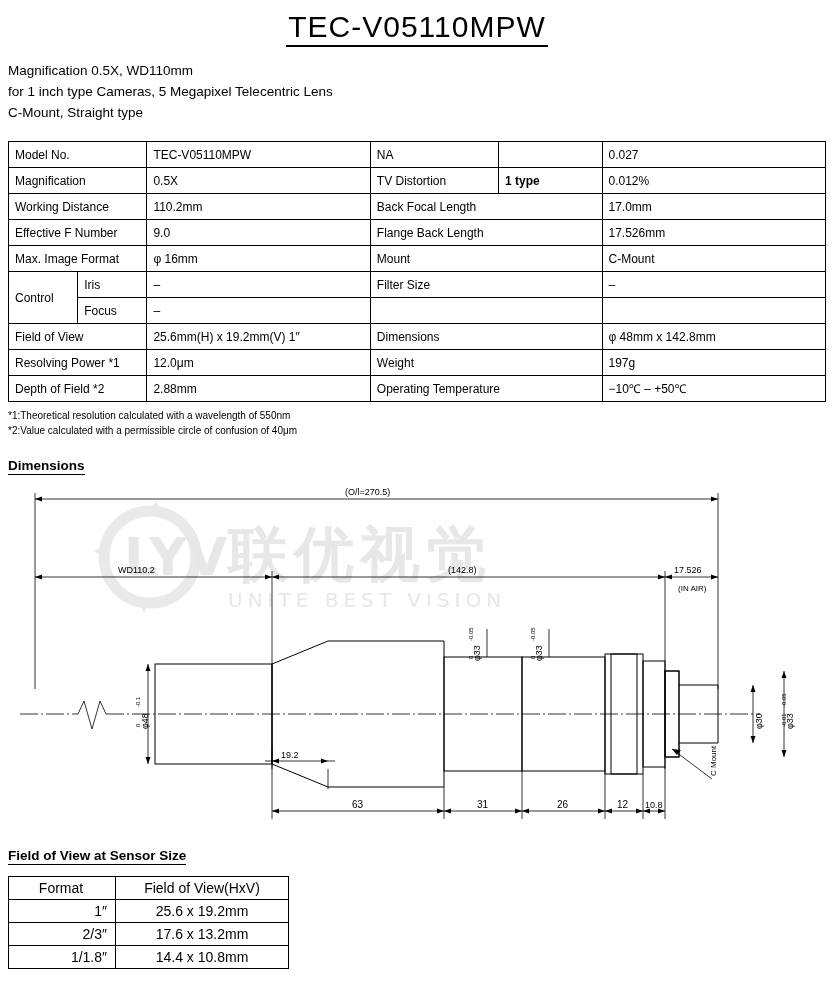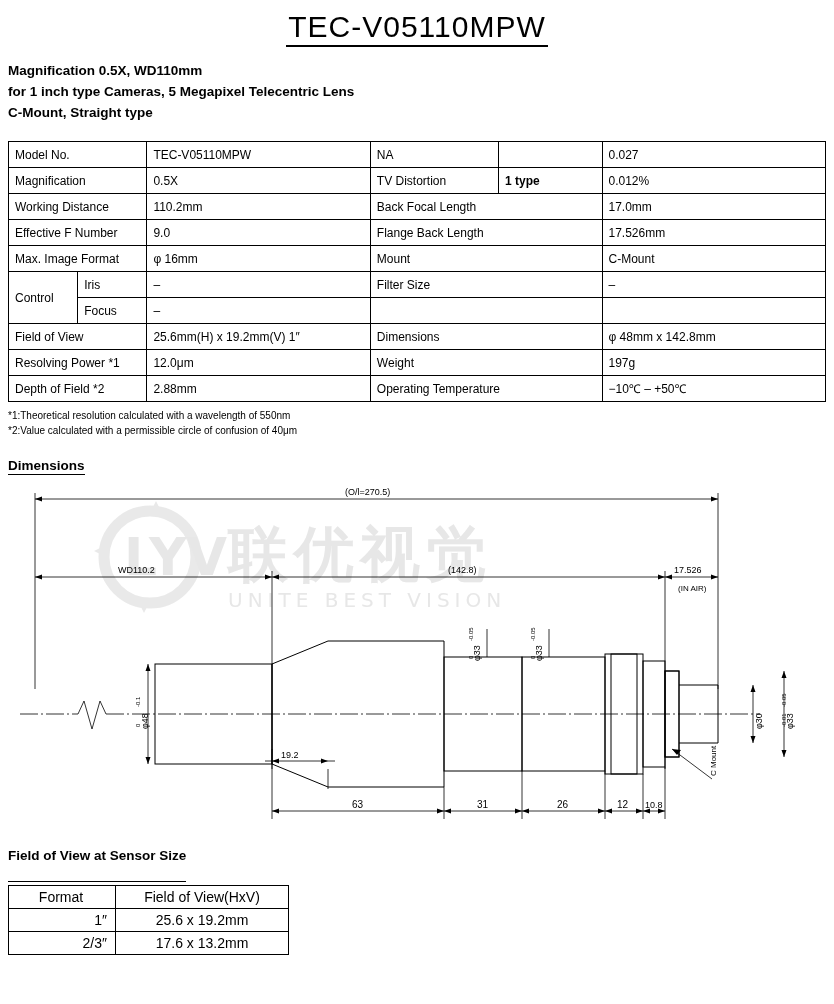--- a/index.html
+++ b/index.html
@@ -29,21 +29,21 @@
     font-weight: 400;
   }
   .title span {
     border-bottom: 2px solid #000;
     padding: 0 2px 2px 2px;
   }
   
   .subtitle {
     margin: 16px 0 0 8px;
     font-size: 13.5px;
-    font-weight: bold;
+    font-weight: normal;
     line-height: 21px;
   }
   
   .spec-wrap {
     margin: 18px 0 0 8px;
     width: 818px;
   }
   table.spec {
     border-collapse: collapse;
     width: 818px;
@@ -87,26 +87,26 @@
     width: 834px;
     height: 365px;
   }
   .drawing svg { display: block; }
   .wm-text {
     font-family: "DejaVu Sans", sans-serif;
     fill: #e3e3e3;
   }
   
   .fov-heading {
-    margin: 4px 0 0 8px;
+    margin: 4px 0 8px 8px;
     font-size: 13.5px;
     font-weight: bold;
     display: inline-block;
     border-bottom: 1.5px solid #000;
-    padding-bottom: 18px;
+    padding-bottom: 1px;
   }
   table.fov {
     margin: 3px 0 0 8px;
     border-collapse: collapse;
     font-size: 14px;
     table-layout: fixed;
     width: 258px;
   }
   table.fov td, table.fov th {
     border: 1px solid #000;
@@ -385,16 +385,20 @@
     </thead>
     <tbody>
       <tr>
         <td class="fmt">1″</td>
         <td class="val">25.6 x 19.2mm</td>
       </tr>
       <tr>
         <td class="fmt">2/3″</td>
         <td class="val">17.6 x 13.2mm</td>
       </tr>
+      <tr>
+        <td class="fmt">1/1.8″</td>
+        <td class="val">14.4 x 10.8mm</td>
+      </tr>
     </tbody>
   </table>
 
 </div>
 
 </body></html>

